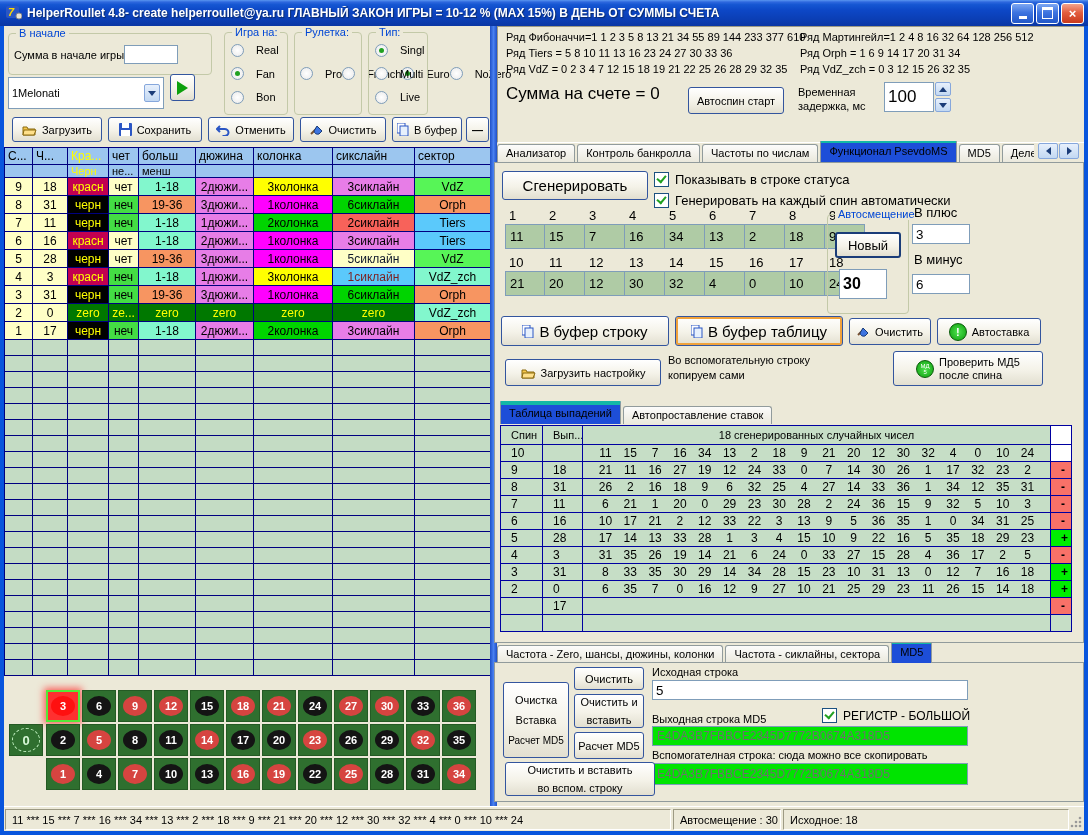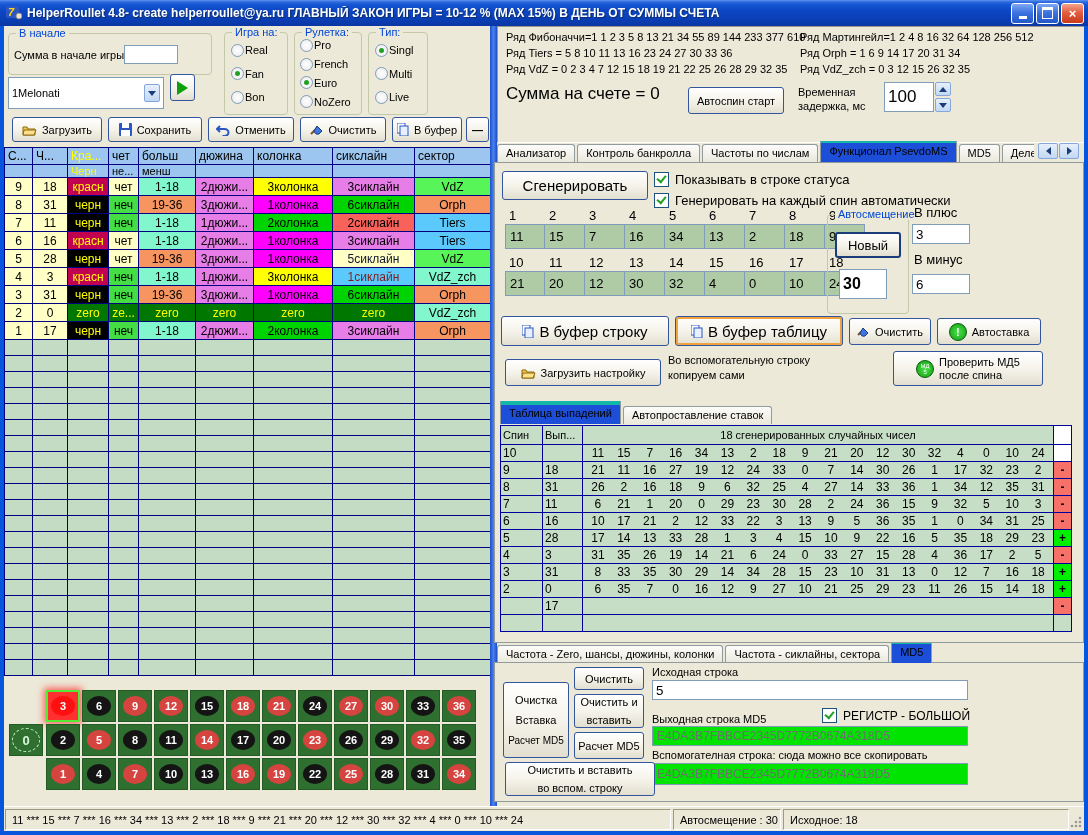--- a/index.html
+++ b/index.html
@@ -20,21 +20,21 @@
   .frame{background:#0855DD;z-index:25}
   
   .btn{background:linear-gradient(180deg,#FFFFFF,#F4F2E8 55%,#E2DFD0);border:1px solid #33559E;border-radius:3px;
     display:flex;align-items:center;justify-content:center;gap:5px;cursor:default;box-sizing:border-box}
   .btn.focus{box-shadow:inset 0 0 0 2px #F0A23C}
   .btn.deflt{border:2px solid #1A3C78}
   .grp{border:1px solid #C3C9A8;border-radius:4px;box-sizing:border-box}
   .grp .cap{position:absolute;top:-7px;left:7px;background:#ECE9D8;color:#0046D5;padding:0 3px;white-space:nowrap}
   .inp{background:#fff;border:1px solid #7F9DB9;box-sizing:border-box;padding:1px 3px;font-family:"Liberation Sans",sans-serif}
   .sunken{border:1px solid;border-color:#9D9A84 #FFFFFF #FFFFFF #9D9A84}
-  .rrow{display:flex;align-items:center;gap:1px;font-size:11px}
+  .rrow{display:flex;align-items:center;gap:12px;font-size:11px}
   .rad{width:11px;height:11px;border-radius:50%;border:1px solid #7F9DB9;background:radial-gradient(#fff,#e8e8e8);
     display:inline-block;position:relative;flex:none}
   .rad.on::after{content:"";position:absolute;left:3px;top:3px;width:5px;height:5px;border-radius:50%;background:#21A121}
   .chkbox{width:13px;height:13px;background:#fff;border:1px solid #1C5180;position:relative;display:inline-block;flex:none}
   .chkbox::after{content:"";position:absolute;left:2px;top:2px;width:7px;height:4px;
     border-left:2px solid #21A121;border-bottom:2px solid #21A121;transform:rotate(-50deg)}
   .cbrow{display:flex;align-items:center;gap:6px;font-size:13px;white-space:nowrap}
   
   .tabstrip{display:flex;align-items:flex-end;gap:2px;overflow:hidden;white-space:nowrap}
   .tab{border:1px solid #919B9C;border-bottom:none;border-radius:3px 3px 0 0;height:17px;line-height:17px;
@@ -50,21 +50,21 @@
   .lnum{background:#FFFFC6}
   .le td{height:16px;background:#C4DCC4}
   
   .gidxrow,.growrow{display:flex}
   .gidx{width:40px;font-size:13px;padding-left:4px;box-sizing:border-box}
   .gcell{width:40px;height:25px;background:#AFCBA5;border:1px solid #7F9DB9;border-left:none;box-sizing:border-box;
     font-size:13px;display:flex;align-items:center;padding-left:4px}
   .gcell:first-child{border-left:1px solid #7F9DB9}
   
   .stab{border-collapse:collapse;table-layout:fixed;width:572px;font-size:12px;background:#C6DEC6}
-  .stab td{border:1px solid #0000A0;overflow:hidden;white-space:nowrap;box-sizing:border-box;padding:0 2px}
+  .stab td{border:1px solid #0000A0;overflow:hidden;white-space:nowrap;box-sizing:border-box;padding:0 10px}
   .sh td{height:19px;font-size:11px;text-align:center}
   .sr td{height:17px}
   .nflex{display:flex}
   .nflex span{flex:1;text-align:center}
   .stw{background:#fff}
   .stm{background:#F87168;text-align:center;font-weight:bold}
   .stp{background:#00EE00;text-align:center;font-weight:bold}
   .stb{background:#C6DEC6}
   
   #board .bcell{position:absolute;width:34px;height:32px;background:#2F6F2F;border:1px solid #245A24;
@@ -152,21 +152,21 @@
         <span>Fan</span>
       </label>
       <label class="rrow">
         <span class="rad"></span>
         <span>Bon</span>
       </label>
     </div>
 </div>
 <div class="abs grp" style="left:294px;top:32px;width:68px;height:83px">
   <span class="cap">Рулетка:</span>
-  <div style="display:flex;flex-direction:column;justify-content:space-evenly;height:100%;padding-left:5px">
+  <div style="display:flex;flex-direction:row;justify-content:space-evenly;height:100%;padding-left:5px">
       <label class="rrow">
         <span class="rad"></span>
         <span>Pro</span>
       </label>
       <label class="rrow">
         <span class="rad"></span>
         <span>French</span>
       </label>
       <label class="rrow">
         <span class="rad on"></span>

